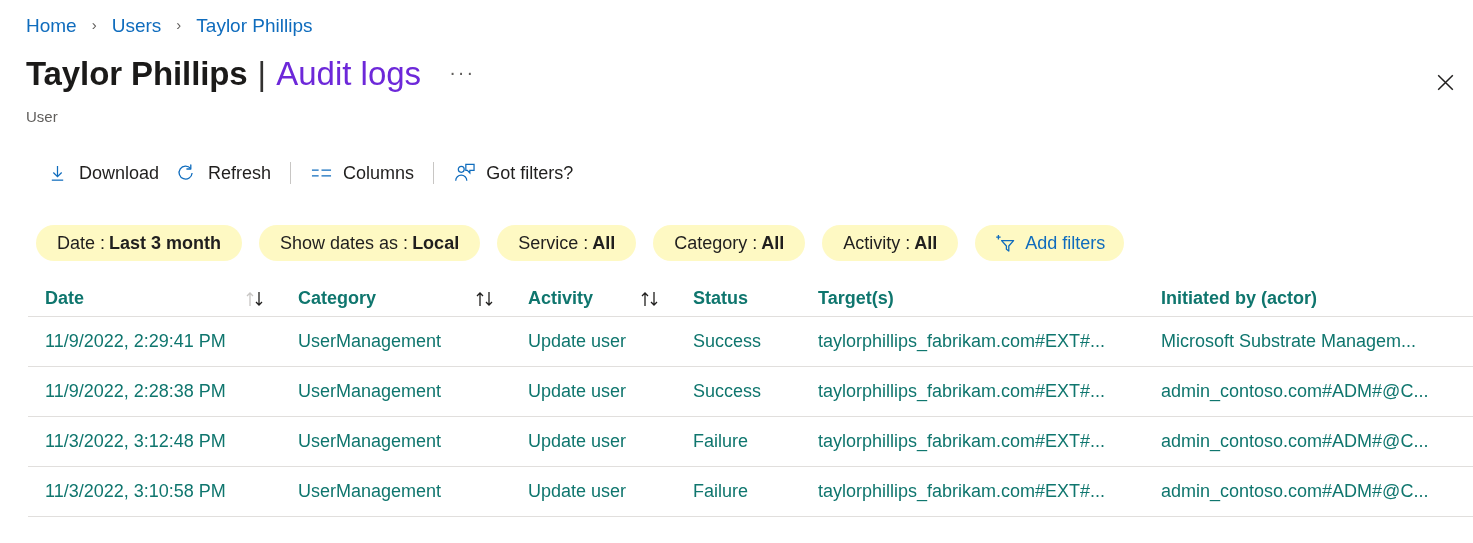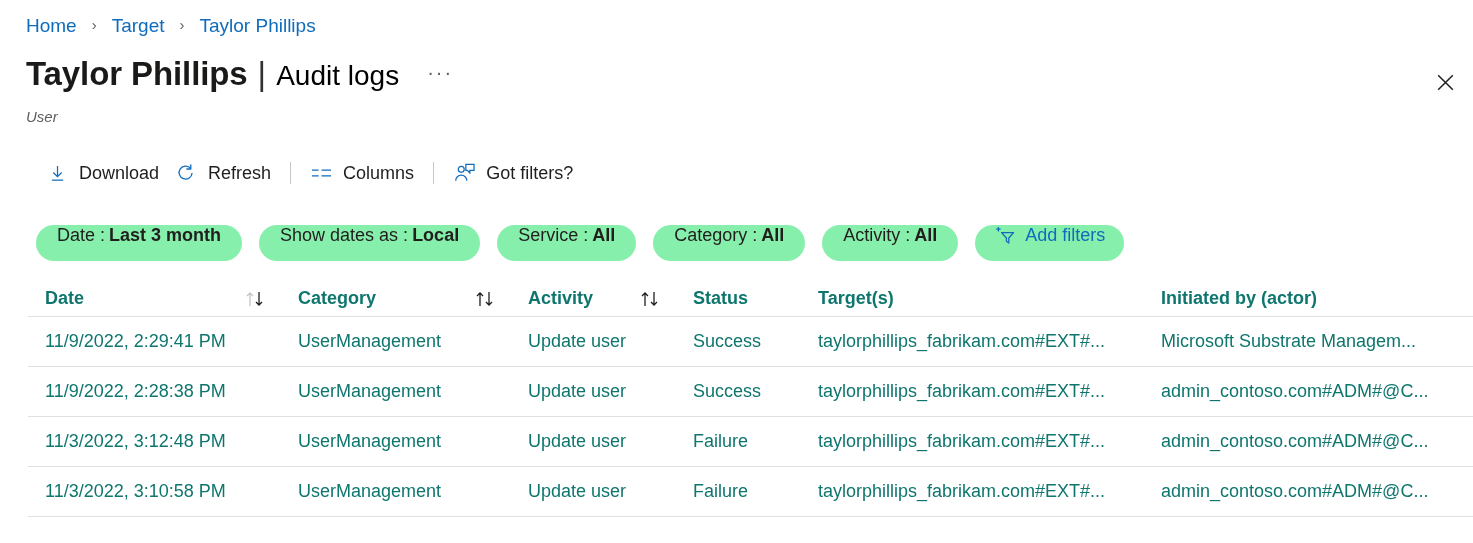--- a/index.html
+++ b/index.html
@@ -45,41 +45,40 @@
     letter-spacing: -0.1px;
     white-space: nowrap;
   }
   .title-pipe {
     font-size: 33px;
     font-weight: 400;
     color: #323130;
     margin: 0 10px;
   }
   .title-sub {
-    font-size: 28px;
+    font-size: 33px;
     font-weight: 400;
-    color: #000000;
+    color: #6d28d9;
     white-space: nowrap;
   }
   .title-ellipsis {
     margin-left: 28px;
     font-size: 20px;
     color: #605e5c;
     letter-spacing: 2px;
     cursor: pointer;
     transform: translateY(-6px);
     display: inline-block;
   }
 
   .subtitle {
     position: absolute;
     left: 26px; top: 108px;
     font-size: 15px;
     color: #605e5c;
-    font-style: italic;
   }
 
   
   .close-btn {
     position: absolute;
     right: 12px; top: 66px;
     width: 32px; height: 32px;
     display: flex; align-items: center; justify-content: center;
     cursor: pointer;
     color: #201f1e;
@@ -115,23 +114,23 @@
   }
 
   
   .filters {
     position: absolute;
     left: 36px; top: 225px;
     display: flex; align-items: center;
   }
   .pill {
     height: 36px;
-    background: #86efac;
+    background: #fef9c3;
     border-radius: 18px;
-    display: flex; align-items: flex-start;
+    display: flex; align-items: center;
     padding: 0 21px;
     margin-right: 17px;
     font-size: 18px;
     color: #201f1e;
     cursor: pointer;
     white-space: nowrap;
   }
   .pill .pill-key { font-weight: 400; }
   .pill .pill-val { font-weight: bold; margin-left: 4px; }
   .pill.addfilter { color: #0f6cbd; padding: 0 19px; }
@@ -185,21 +184,21 @@
   .tbody .cell { font-weight: 400; }
 </style>
 </head>
 <body>
 
 <div class="page">
 
   <div class="breadcrumb">
     <span class="crumb-link">Home</span>
     <span class="crumb-sep">›</span>
-    <span class="crumb-link">Target</span>
+    <span class="crumb-link">Users</span>
     <span class="crumb-sep">›</span>
     <span class="crumb-link">Taylor Phillips</span>
   </div>
 
   <div class="title-row">
     <span class="title-main">Taylor Phillips</span>
     <span class="title-pipe">|</span>
     <span class="title-sub">Audit logs</span>
     <span class="title-ellipsis">···</span>
   </div>

